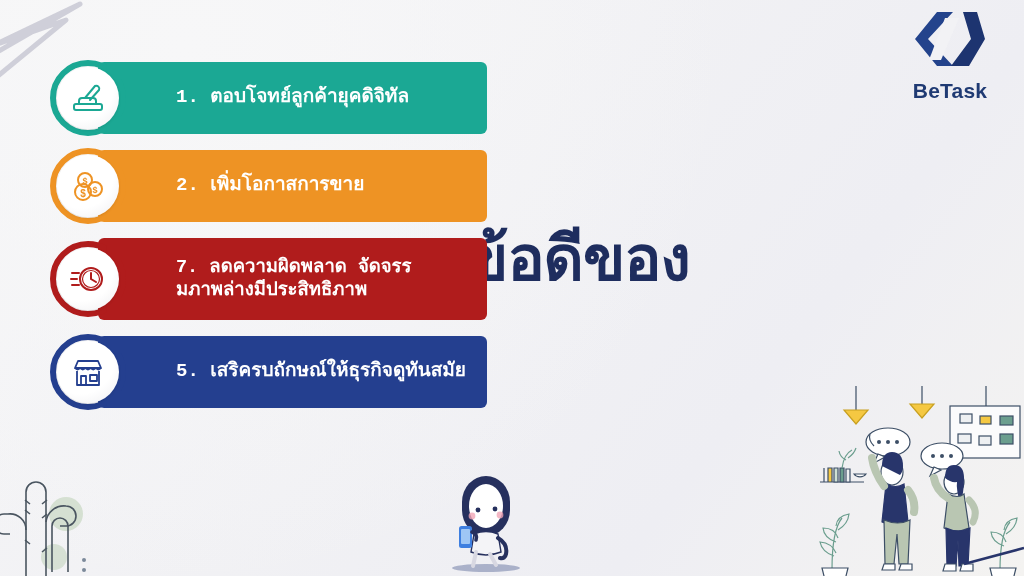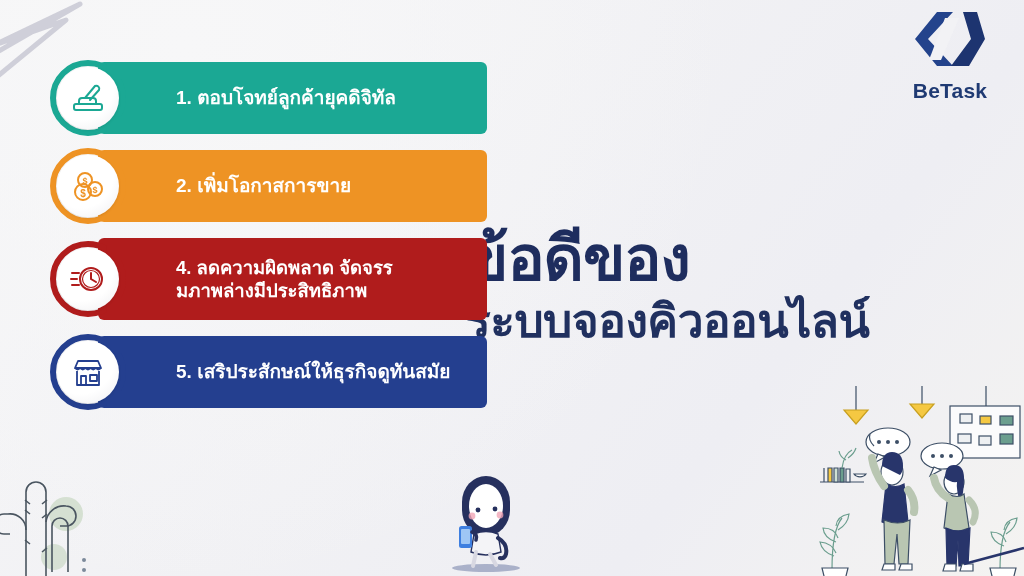--- a/index.html
+++ b/index.html
@@ -41,21 +41,21 @@
   
   .rows { position:absolute; left:50px; top:62px; width:400px; }
   .row { position:relative; height:72px; margin-bottom:16px; }
   .row.tall { height:82px; }
 
   .bar {
     position:absolute; left:48px; top:0; right:-37px; height:100%;
     border-radius:6px;
     display:flex; align-items:center;
     padding-left:78px; padding-right:14px;
-    color:#fff; font-weight:bold; font-size:19px; line-height:1.26;
+    color:#fff; font-weight:bold; font-size:19px; line-height:1.26;font-family:Liberation Mono, monospace;
   }
   .bar.two { font-size:18.5px; }
   
   .bar:before {
     content:""; position:absolute; left:-10px; top:16px; bottom:16px; width:16px;
     background:inherit; border-radius:3px 0 0 3px;
   }
 
   .circ {
     position:absolute; left:0; top:50%; transform:translateY(-50%);
@@ -114,21 +114,20 @@
       <path d="M20 4 L58 4 L74 31 L58 58 L20 58 L4 31 Z" fill="none" stroke="#23438c" stroke-width="0"></path>
       <path d="M26 4 L42 4 L17 31 L42 58 L26 58 L4 31 Z" fill="#23438c"></path>
       <path d="M52 4 L66 4 L74 31 L58 58 L40 58 L60 31 Z" fill="#1d3470"></path>
       <path d="M34 10 L48 10 L30 52 L18 52 Z" fill="#f2f2f5"></path>
     </svg>
     <div class="logo-text">BeTask</div>
   </div>
 
   <div class="headline">
     <div class="l1">ข้อดีของ</div>
-    <div class="l2">ระบบจองคิวออนไลน์</div>
   </div>
 
   <div class="rows">
 
     <div class="row">
       <div class="bar" style="background:#1ba894">
         <span><span>1.</span> <span>ตอบโจทย์ลูกค้ายุคดิจิทัล</span></span>
       </div>
       <div class="circ" style="color:#1ba894">
         <div class="ring"></div>
@@ -155,39 +154,39 @@
           <text x="15" y="16" font-size="9" font-weight="bold" fill="#ee9324" stroke="none" text-anchor="middle" font-family="Liberation Sans">$</text>
           <text x="25" y="25" font-size="9" font-weight="bold" fill="#ee9324" stroke="none" text-anchor="middle" font-family="Liberation Sans">$</text>
           <text x="13" y="29" font-size="10" font-weight="bold" fill="#ee9324" stroke="none" text-anchor="middle" font-family="Liberation Sans">$</text>
         </svg>
       </div>
     </div>
 
     <div class="row tall">
       <div class="bar two" style="background:#b01c1c">
         <span>
-          <span>4. ลดความผิดพลาด จัดจรร</span><br><span>มภาพล่างมีประสิทธิภาพ</span>
+          <span>7. ลดความผิดพลาด จัดจรร</span><br><span>มภาพล่างมีประสิทธิภาพ</span>
         </span>
       </div>
       <div class="circ" style="color:#b01c1c">
         <div class="ring"></div>
           <div class="disc"></div>
         <svg viewBox="0 0 36 36" fill="none" stroke="#b01c1c" stroke-width="2" stroke-linecap="round">
           <circle cx="21" cy="18" r="11"></circle>
           <circle cx="21" cy="18" r="8.5" stroke-width="1.2"></circle>
           <path d="M21 12 v6 l5 3"></path>
           <path d="M9 12 h-7 M7 18 h-6 M9 24 h-7"></path>
         </svg>
       </div>
     </div>
 
 
     <div class="row">
       <div class="bar" style="background:#243f8f">
-        <span><span>5.</span> <span>เสริประสักษณ์ให้ธุรกิจดูทันสมัย</span></span>
+        <span><span>5.</span> <span>เสริครบถักษณ์ให้ธุรกิจดูทันสมัย</span></span>
       </div>
       <div class="circ" style="color:#243f8f">
         <div class="ring"></div>
           <div class="disc"></div>
         <svg viewBox="0 0 36 36" fill="none" stroke="#243f8f" stroke-width="1.8" stroke-linejoin="round">
           <path d="M5 14 L8 7 h20 l3 7 z"></path>
           <path d="M5 14 q2.6 3 5.2 0 q2.6 3 5.2 0 q2.6 3 5.2 0 q2.6 3 5.2 0 q2.6 3 5.2 0"></path>
           <path d="M7 17 v14 h22 V17"></path>
           <path d="M11 31 v-9 h5 v9"></path>
           <rect x="20" y="21" width="7" height="6"></rect>

